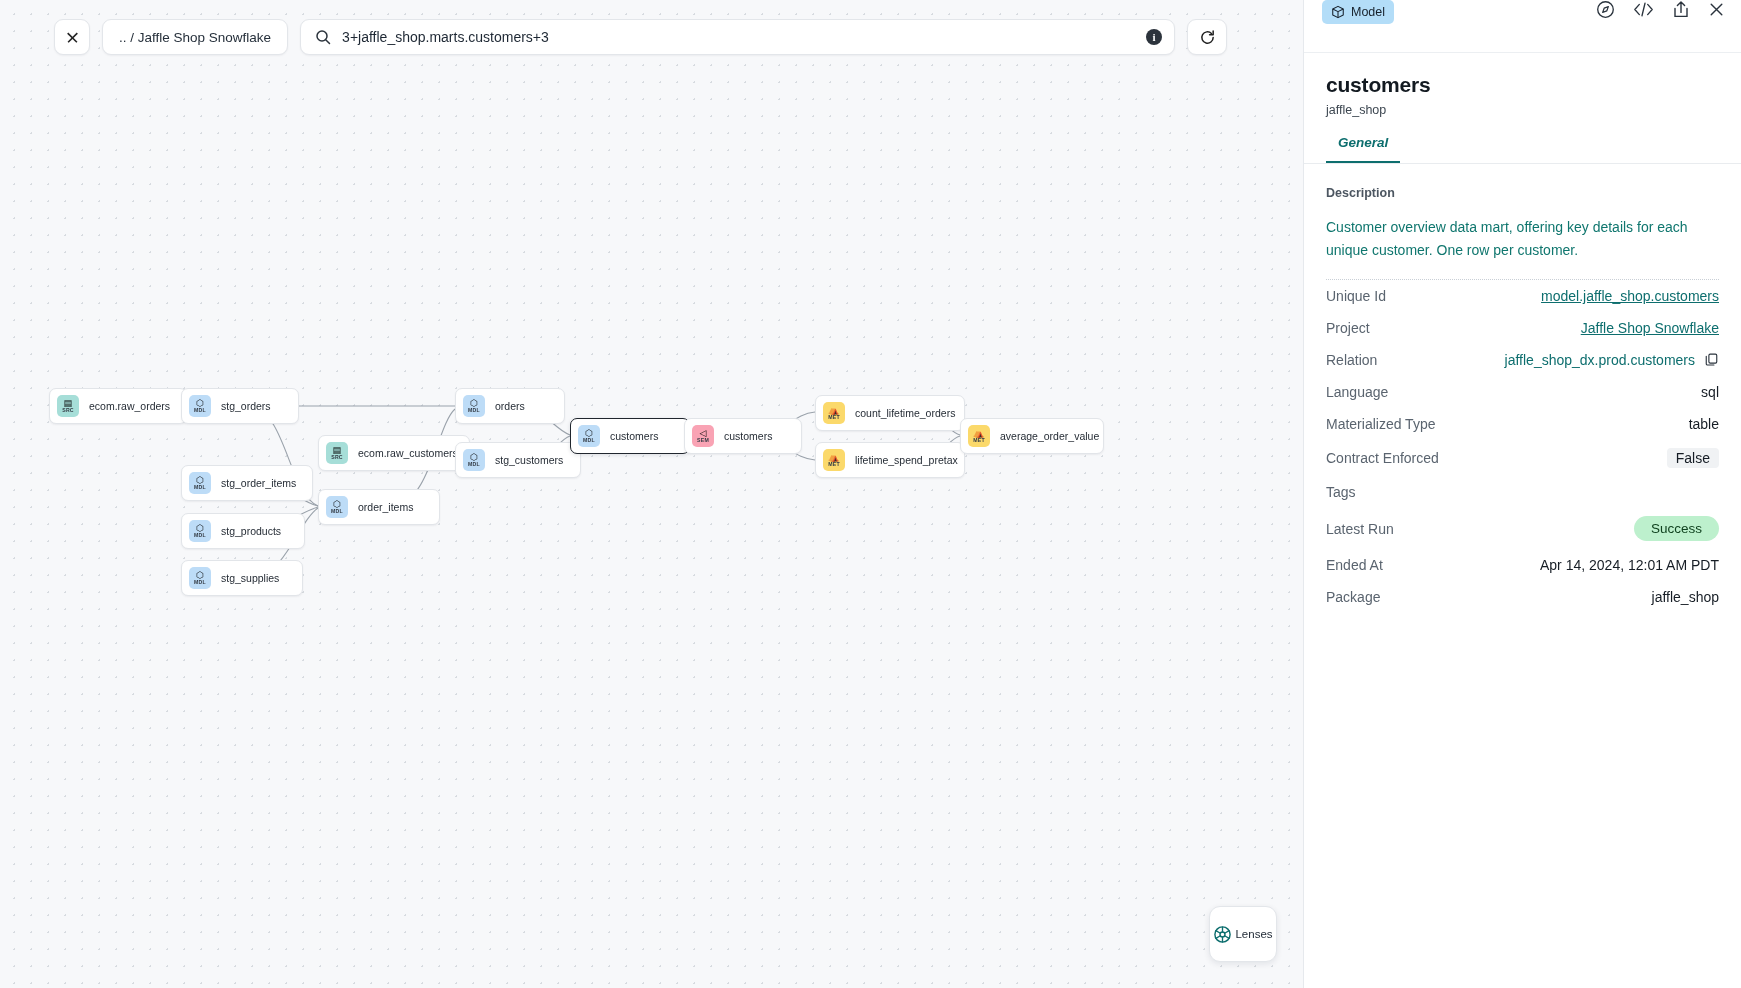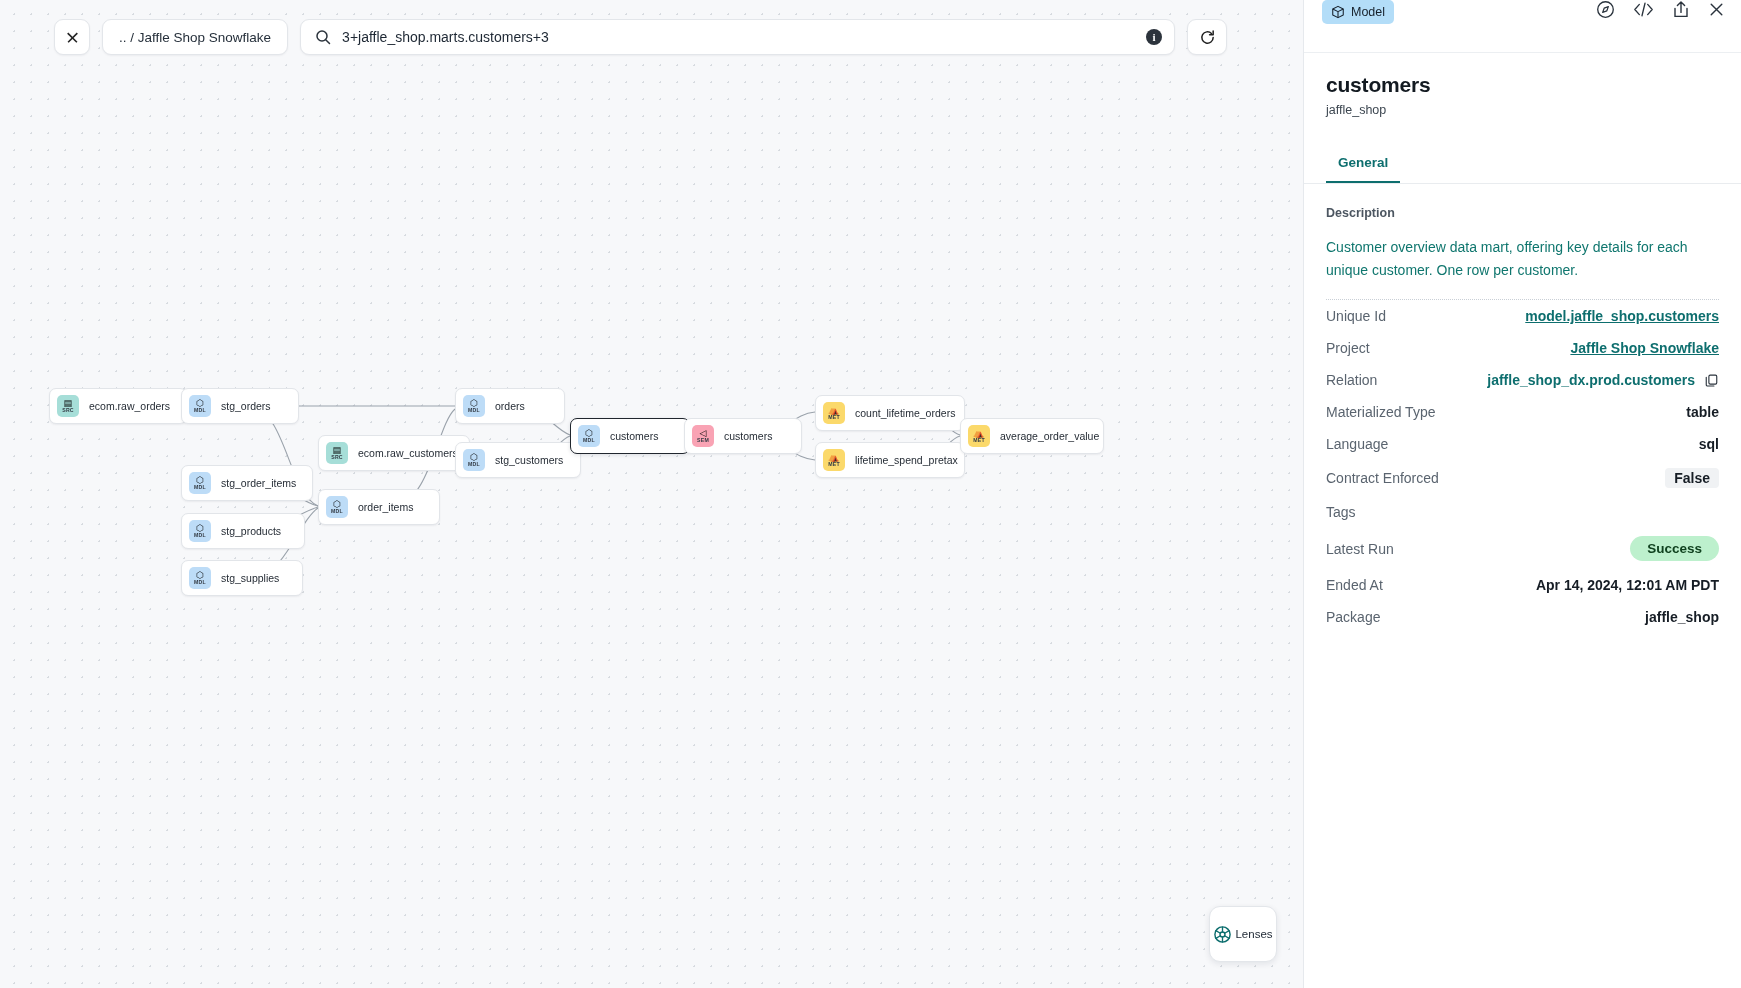--- a/index.html
+++ b/index.html
@@ -150,21 +150,21 @@
     display: flex; align-items: center; gap: 6px;
     font-size: 12.5px; color: #16202b;
     cursor: pointer;
   }
   .panel-actions { margin-left: auto; display: flex; align-items: center; gap: 18px; }
   .pa { cursor: pointer; display: flex; align-items: center; color: #2a333d; }
   .panel-head { padding: 20px 22px 0 22px; }
   .panel-title { font-size: 21px; font-weight: bold; color: #131a21; letter-spacing: -.2px; }
   .panel-sub { font-size: 12.5px; color: #3c4650; margin-top: 6px; }
 
-  .tabs { margin-top: 32px; padding: 0 22px; border-bottom: 1px solid #e9ecef; display: flex; }
+  .tabs { margin-top: 12px; padding: 0 22px; border-bottom: 1px solid #e9ecef; display: flex; font-style: italic; }
   .tab {
     font-size: 13.5px; color: #0d6e6e; font-weight: 600;
     padding: 6px 12px 11px 12px;
     border-bottom: 2.5px solid #0d6e6e;
     cursor: pointer;
   }
 
   .panel-body { flex: 1; overflow-y: auto; padding: 22px 22px 0 22px; }
   .sec-label { font-size: 12.5px; color: #4c5661; font-weight: 600; }
   .desc { font-size: 14px; color: #0f766e; line-height: 1.62; margin-top: 16px; }
@@ -173,21 +173,21 @@
   .prop {
     display: flex; align-items: center; justify-content: space-between;
     min-height: 32px;
     padding: 8px 0;
     gap: 12px;
   }
   .prop .k { font-size: 14px; color: #5a646f; white-space: nowrap; }
   .prop .v { font-size: 14px; color: #161d25; text-align: right; }
   .prop .v.link { color: #0d6e6e; text-decoration: underline; cursor: pointer; }
   .prop .v.teal { color: #0d6e6e; }
-  .v-wrap { display: flex; align-items: center; gap: 9px; justify-content: flex-end; font-weight: bold; }
+  .v-wrap { display: flex; align-items: flex-start; gap: 9px; justify-content: flex-end; }
   .chip-gray {
     background: #f0f2f4; border-radius: 4px;
     padding: 2px 9px; font-size: 14px; color: #161d25;
   }
   .chip-green {
     background: #bdf0cd; border-radius: 13px;
     padding: 5px 17px; font-size: 13.5px; color: #10421f;
   }
   .copy-ico { cursor: pointer; display: inline-flex; }
 </style>
@@ -434,29 +434,29 @@
               <div class="v teal">jaffle_shop_dx.prod.customers</div>
               <span class="copy-ico">
                 <svg width="15" height="15" viewBox="0 0 16 16">
                   <rect x="5.2" y="2.2" width="8.4" height="9.6" rx="1.4" fill="none" stroke="#2a333d" stroke-width="1.2"></rect>
                   <path d="M10.6 13.8 H3.8 A1.4 1.4 0 0 1 2.4 12.4 V4.6" fill="none" stroke="#2a333d" stroke-width="1.2" stroke-linecap="round"></path>
                 </svg>
               </span>
             </div>
           </div>
           <div class="prop">
+            <div class="k">Language</div>
+            <div class="v-wrap">
+              <div class="v">sql</div>
+            </div>
+          </div>
+          <div class="prop">
             <div class="k">Materialized Type</div>
             <div class="v-wrap">
               <div class="v">table</div>
-            </div>
-          </div>
-          <div class="prop">
-            <div class="k">Language</div>
-            <div class="v-wrap">
-              <div class="v">sql</div>
             </div>
           </div>
           <div class="prop">
             <div class="k">Contract Enforced</div>
             <div class="v-wrap">
               <div class="chip-gray">False</div>
             </div>
           </div>
           <div class="prop">
             <div class="k">Tags</div>

